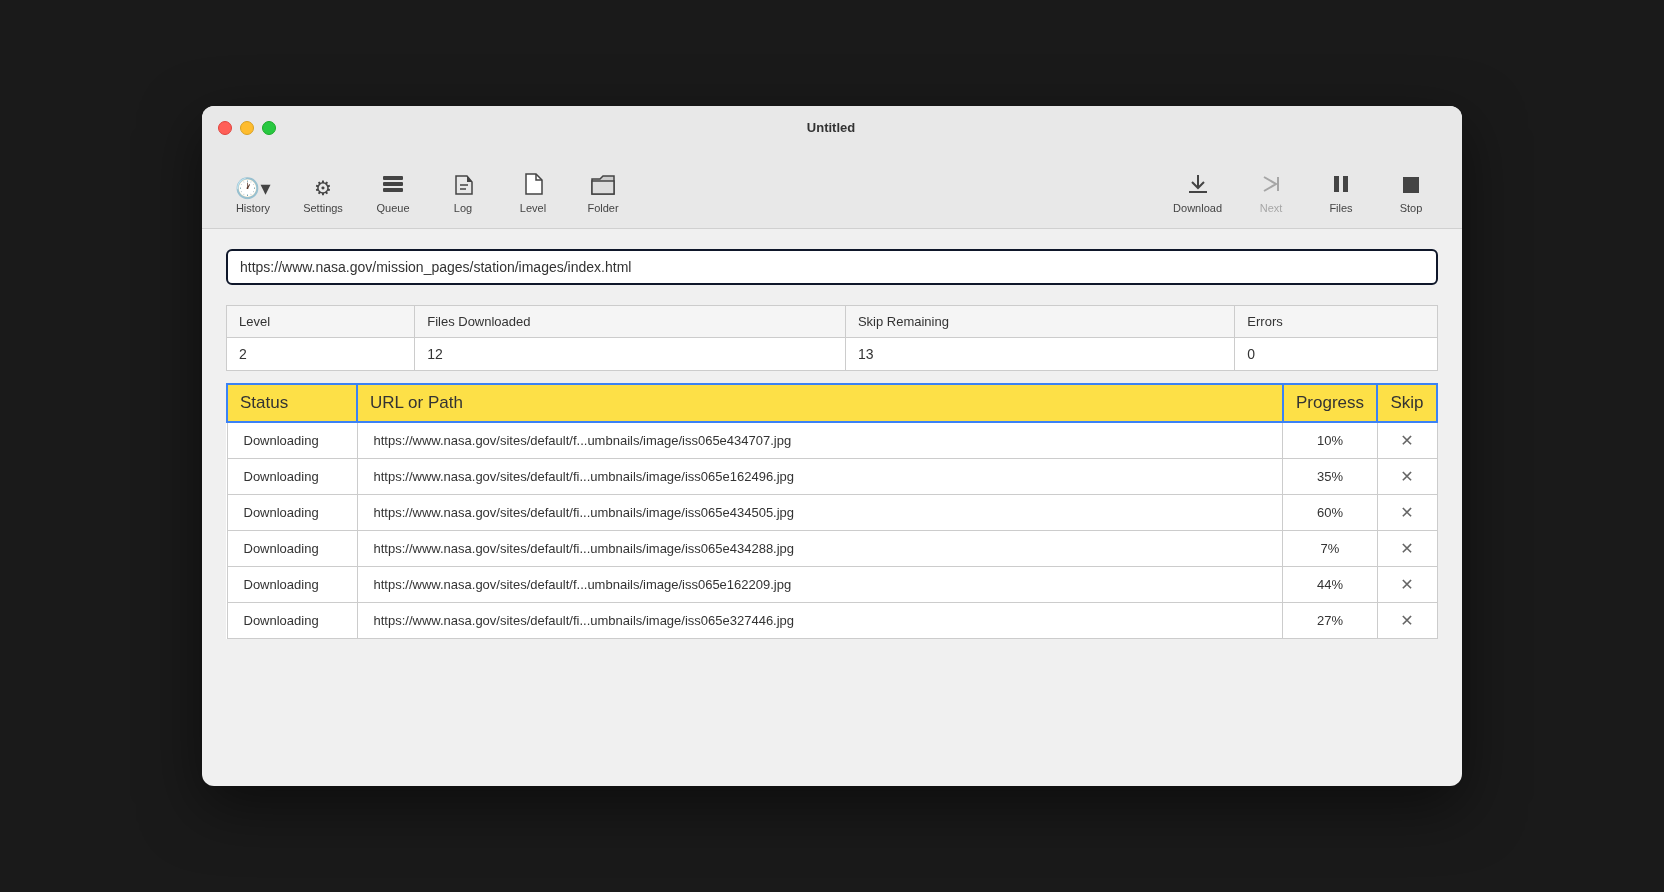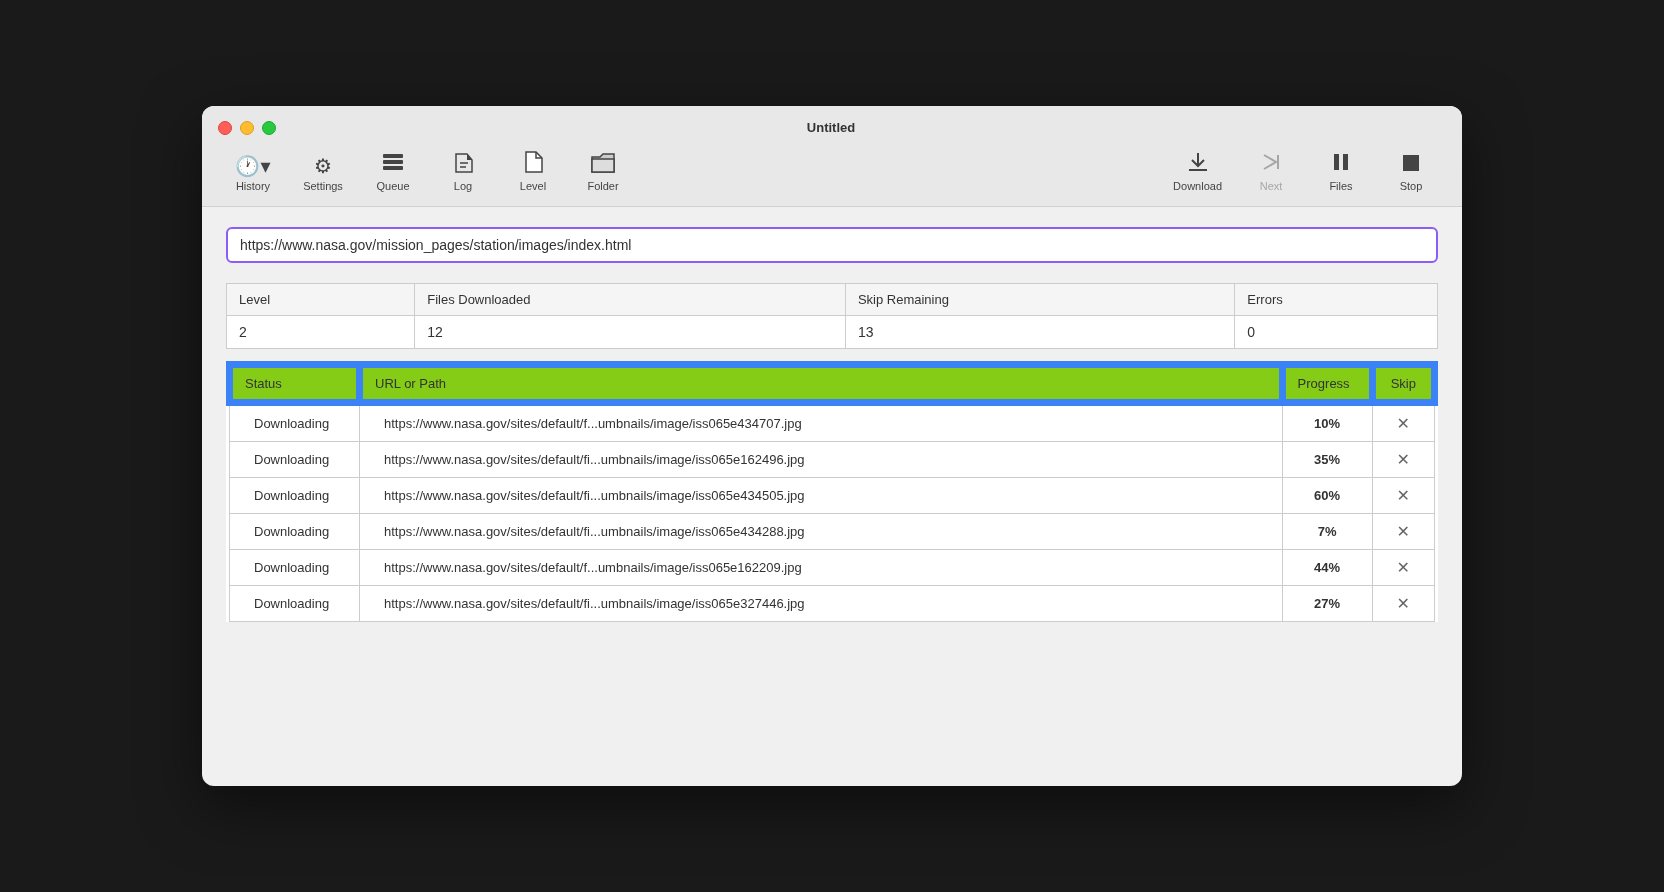--- a/index.html
+++ b/index.html
@@ -21,20 +21,21 @@
       display: flex;
       flex-direction: column;
     }
     .titlebar {
       background: #e8e8e8;
       padding: 14px 16px 0 16px;
       display: flex;
       flex-direction: column;
       align-items: center;
       border-bottom: 1px solid #d0d0d0;
+      gap: 22px;
     }
     .titlebar-top {
       width: 100%;
       display: flex;
       align-items: center;
       margin-bottom: 10px;
     }
     .traffic-lights {
       display: flex;
       gap: 8px;
@@ -90,21 +91,21 @@
       flex: 1;
     }
     .content {
       padding: 20px 24px;
       flex: 1;
     }
     .url-bar {
       width: 100%;
       padding: 8px 12px;
       font-size: 14px;
-      border: 2px solid #8b5cf6;
+      border: 2px solid #0f172a;
       border-radius: 6px;
       outline: none;
       background: white;
       color: #333;
       margin-bottom: 20px;
     }
     .stats-table {
       width: 100%;
       border-collapse: collapse;
       margin-bottom: 12px;
@@ -126,40 +127,39 @@
       font-size: 14px;
       color: #333;
     }
     .downloads-table {
       width: 100%;
       border-collapse: collapse;
       border: 1px solid #ccc;
       background: white;
     }
     .downloads-table th {
-      background: #84cc16;
-      border: 7px solid #3b82f6;
+      background: #fde047;
+      border: 2px solid #3b82f6;
       padding: 8px 12px;
-      font-size: 13px;
+      font-size: 17px;
       font-weight: 500;
       color: #333;
       text-align: left;
     }
     .downloads-table th:last-child {
       text-align: center;
     }
     .downloads-table td {
       border: 1px solid #ccc;
-      padding: 8px 24px;
+      padding: 8px 16px;
       font-size: 13px;
       color: #333;
     }
     .downloads-table td:nth-child(3) {
       text-align: center;
-      font-weight: bold;
     }
     .downloads-table td:nth-child(4) {
       text-align: center;
     }
     .skip-btn {
       background: none;
       border: none;
       cursor: pointer;
       font-size: 16px;
       color: #666;

